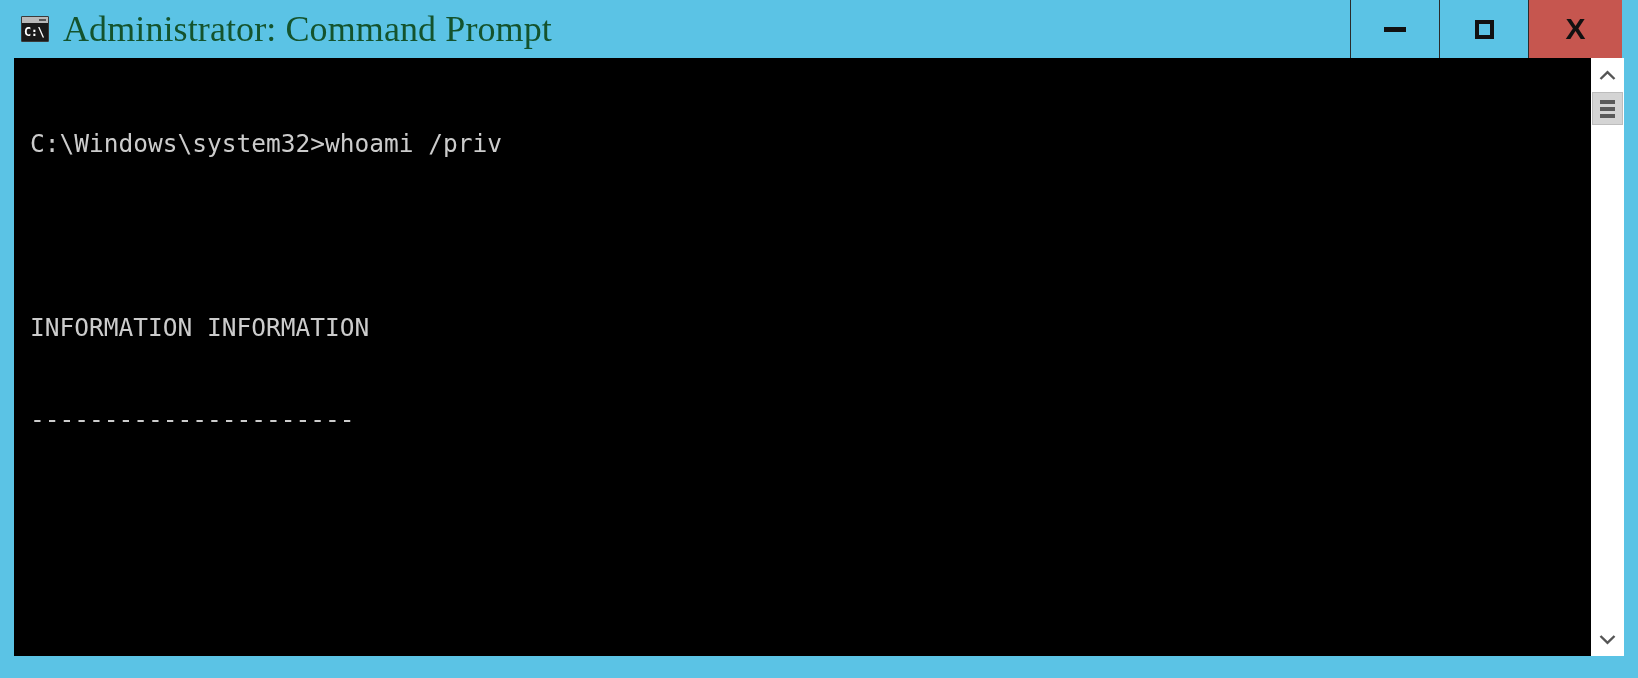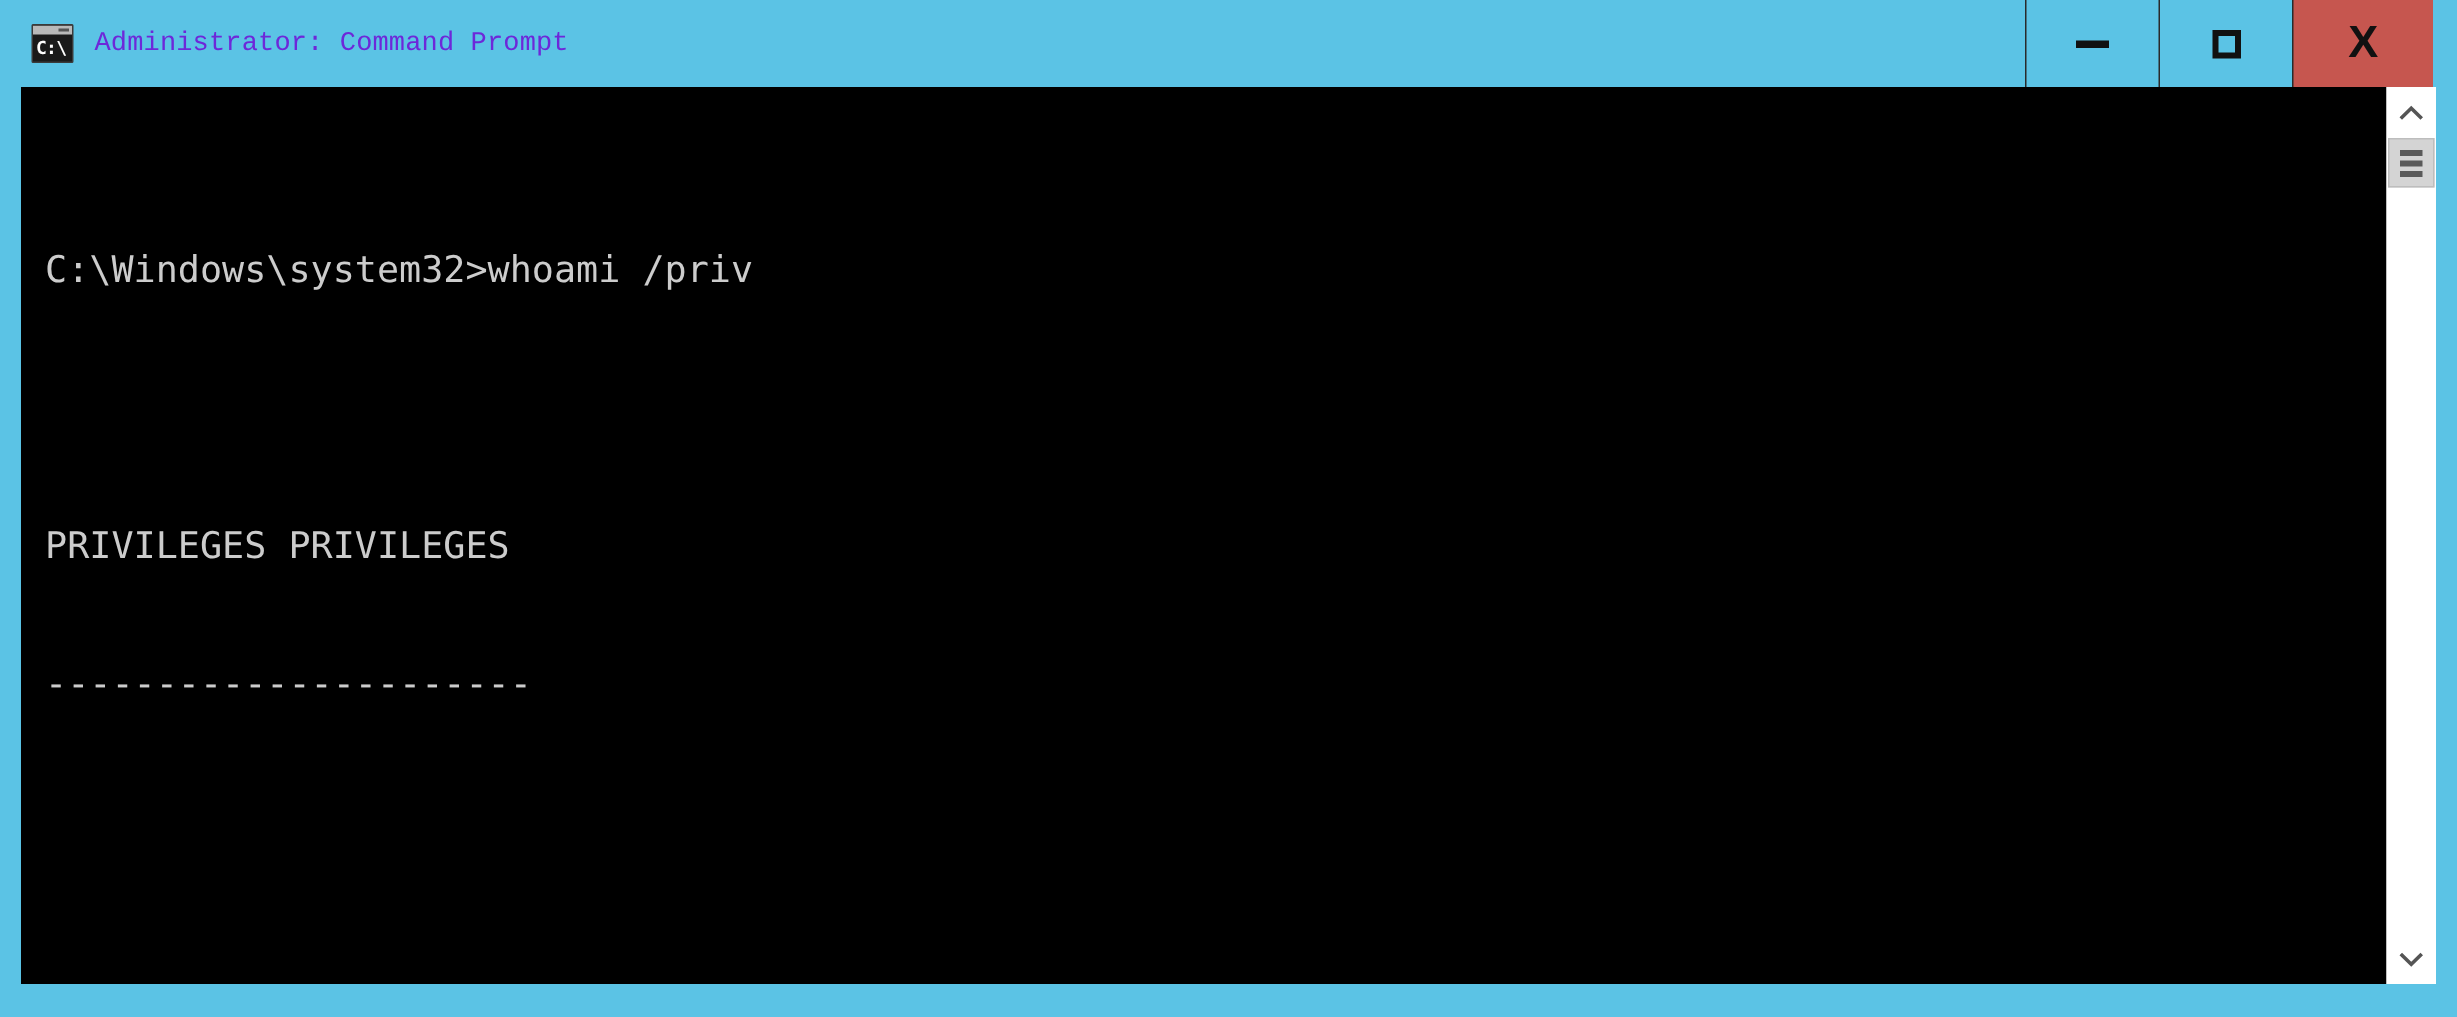--- a/index.html
+++ b/index.html
@@ -78,23 +78,23 @@
     color: #ffffff;
     font-family: "DejaVu Sans Mono", monospace;
     font-size: 12px;
     font-weight: bold;
     line-height: 18px;
     letter-spacing: -0.5px;
     white-space: nowrap;
   }
   .title-text {
     margin-left: 14px;
-    font-size: 18px;
-    color: #6d28d9;
-    font-family: Liberation Mono, monospace;
+    font-size: 36px;
+    color: #14532d;
+    font-family: Liberation Serif, serif;
     letter-spacing: 0.1px;
     white-space: nowrap;
   }
 
   
   .win-controls {
     display: flex;
     height: 58px;
     flex: 0 0 auto;
     margin-right: 16px;
@@ -150,21 +150,20 @@
     flex: 1 1 auto;
     overflow: hidden;
     padding: 10px 0 0 16px;
     box-sizing: border-box;
     color: #CCCCCC;
     font-family: "DejaVu Sans Mono", "Liberation Mono", monospace;
     font-size: 24.5px;
     line-height: 30.6px;
     white-space: pre;
     letter-spacing: 0px;
-    margin-top: 36px;
   }
   .console-text .line {
     height: 30.6px;
     white-space: pre;
   }
 
   
   .scrollbar {
     flex: 0 0 auto;
     width: 34px;
@@ -245,21 +244,21 @@
         <span class="glyph-close">X</span>
       </div>
     </div>
   </div>
 
   <div class="console-area">
 
     <div class="console-text">
       <div class="line">C:\Windows\system32&gt;whoami /priv</div>
       <div class="line"> </div>
-      <div class="line">PRIVILEGES PRIVILEGES</div>
+      <div class="line">INFORMATION INFORMATION</div>
       <div class="line">----------------------</div>
       <div class="line"> </div>
       
       
     </div>
 
     <div class="scrollbar">
       <div class="sb-arrow">
         <svg width="17" height="11" viewBox="0 0 17 11">
           <path d="M1.5 9 L8.5 2.2 L15.5 9" fill="none" stroke="#555" stroke-width="2.4"></path>

